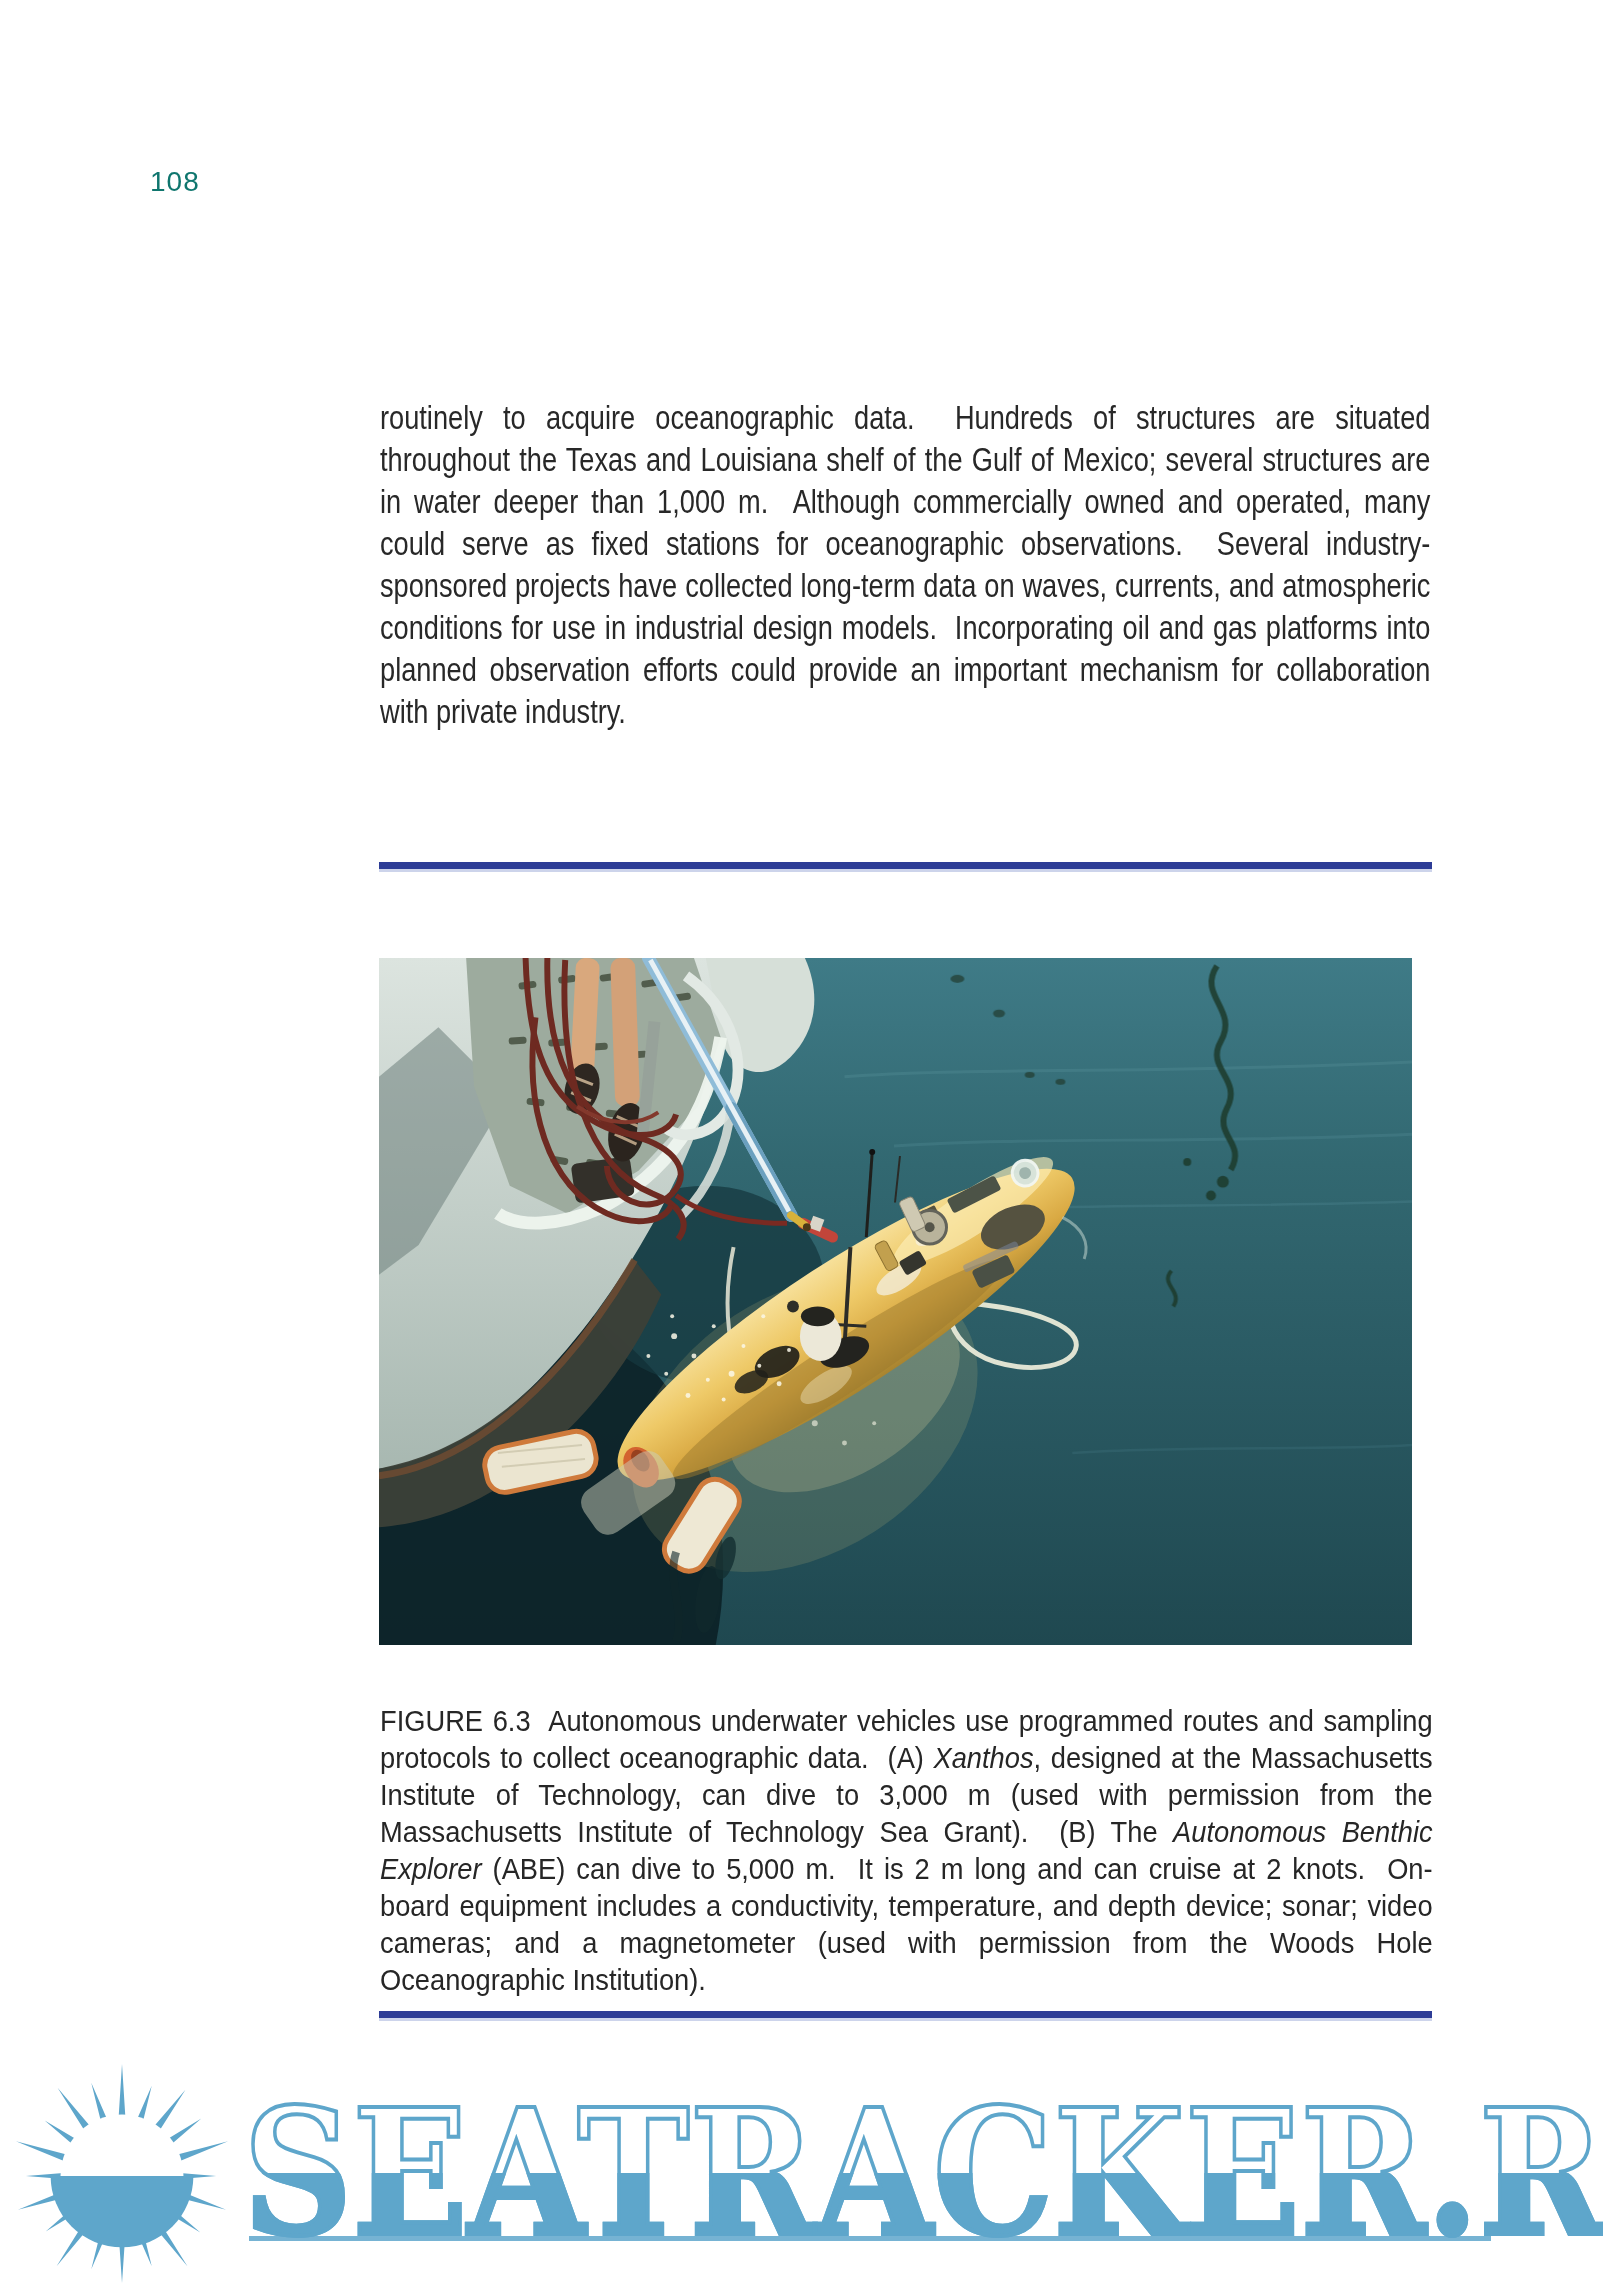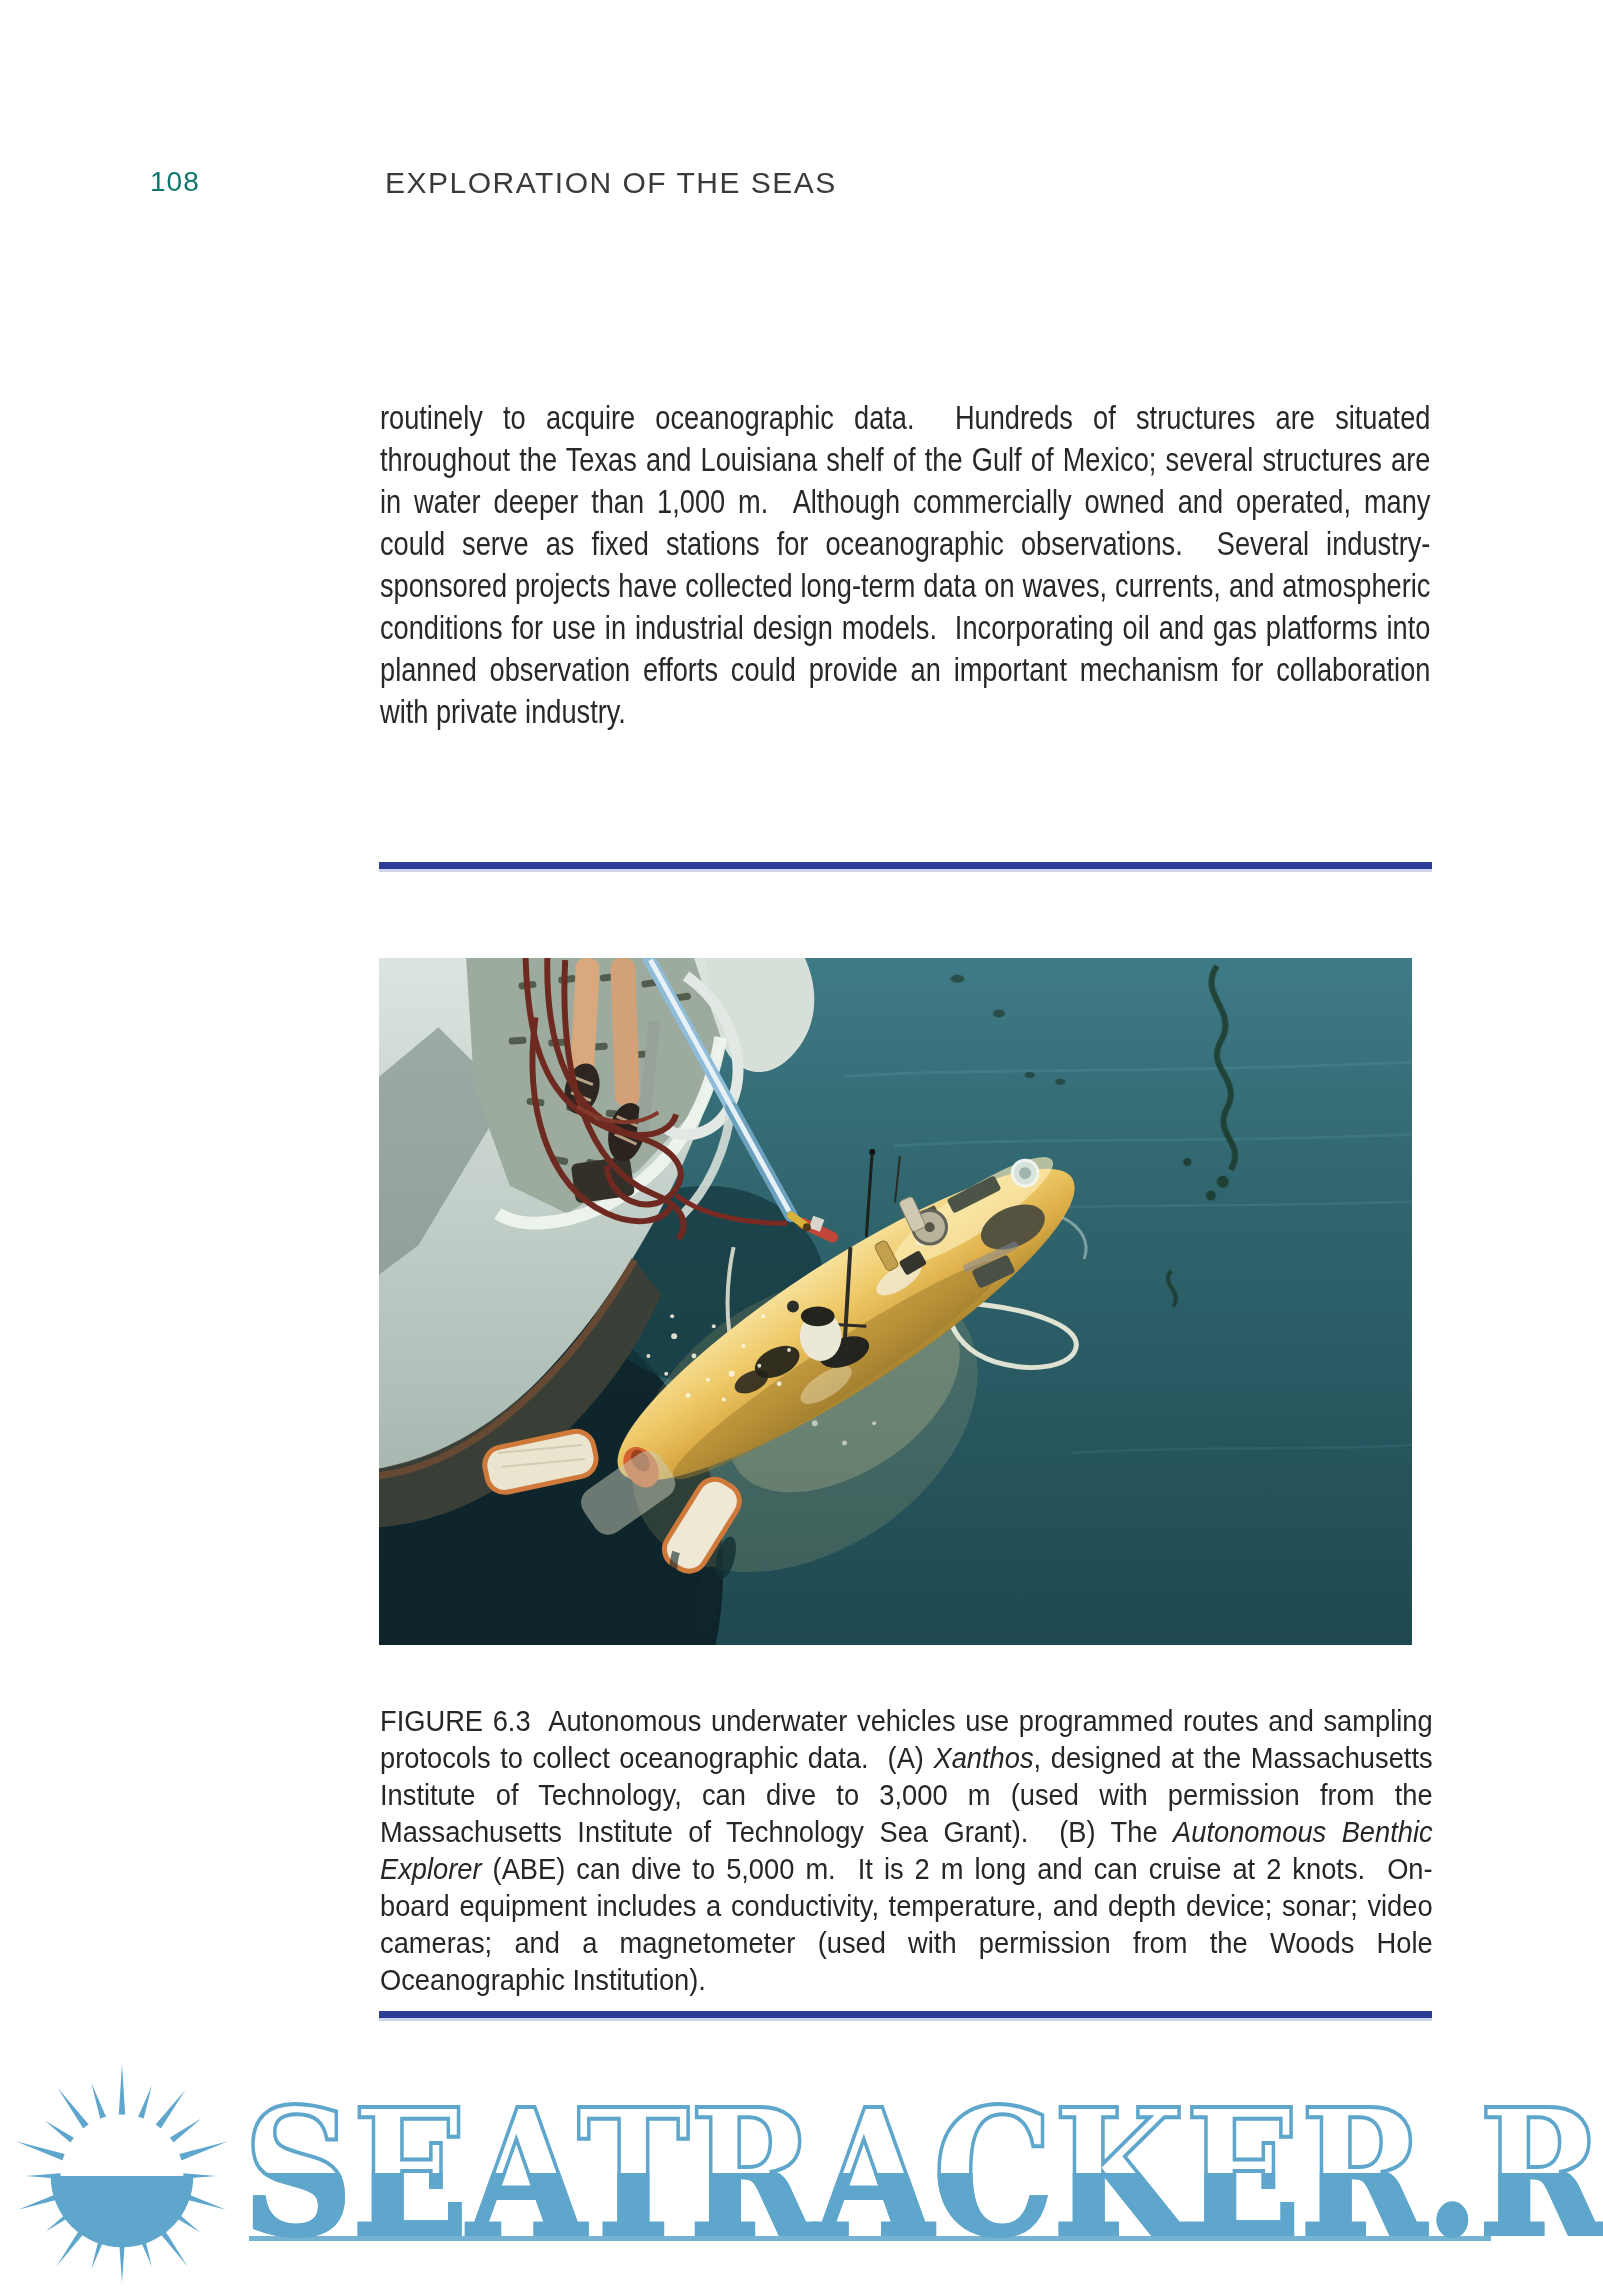--- a/index.html
+++ b/index.html
@@ -42,21 +42,20 @@
     -webkit-text-stroke:4px #5ea6cb;
   }
   .wm-underline{position:absolute;left:249px;top:2236px;width:1242px;height:5px;background:#5ea6cb;opacity:.85;}
 </style>
 </head>
 <body>
 
 <div class="page">
 
   <span class="page-num">108</span>
-  <span class="running-head">EXPLORATION OF THE SEAS</span>
 
   <p class="body-text">routinely to acquire oceanographic data.  Hundreds of structures are situated throughout the Texas and Louisiana shelf of the Gulf of Mexico; several structures are in water deeper than 1,000 m.  Although commercially owned and operated, many could serve as fixed stations for oceanographic observations.  Several industry-sponsored projects have collected long-term data on waves, currents, and atmospheric conditions for use in industrial design models.  Incorporating oil and gas platforms into planned observation efforts could provide an important mechanism for collaboration with private industry.</p>
 
   <div class="rule rule-top"></div>
 
   <figure class="photo">
     <svg viewBox="0 0 1043 694" preserveAspectRatio="none">
       <defs>
         <linearGradient id="gWater" x1="0" y1="0" x2="0" y2="1">
           <stop offset="0" stop-color="#3f7b87"></stop>

